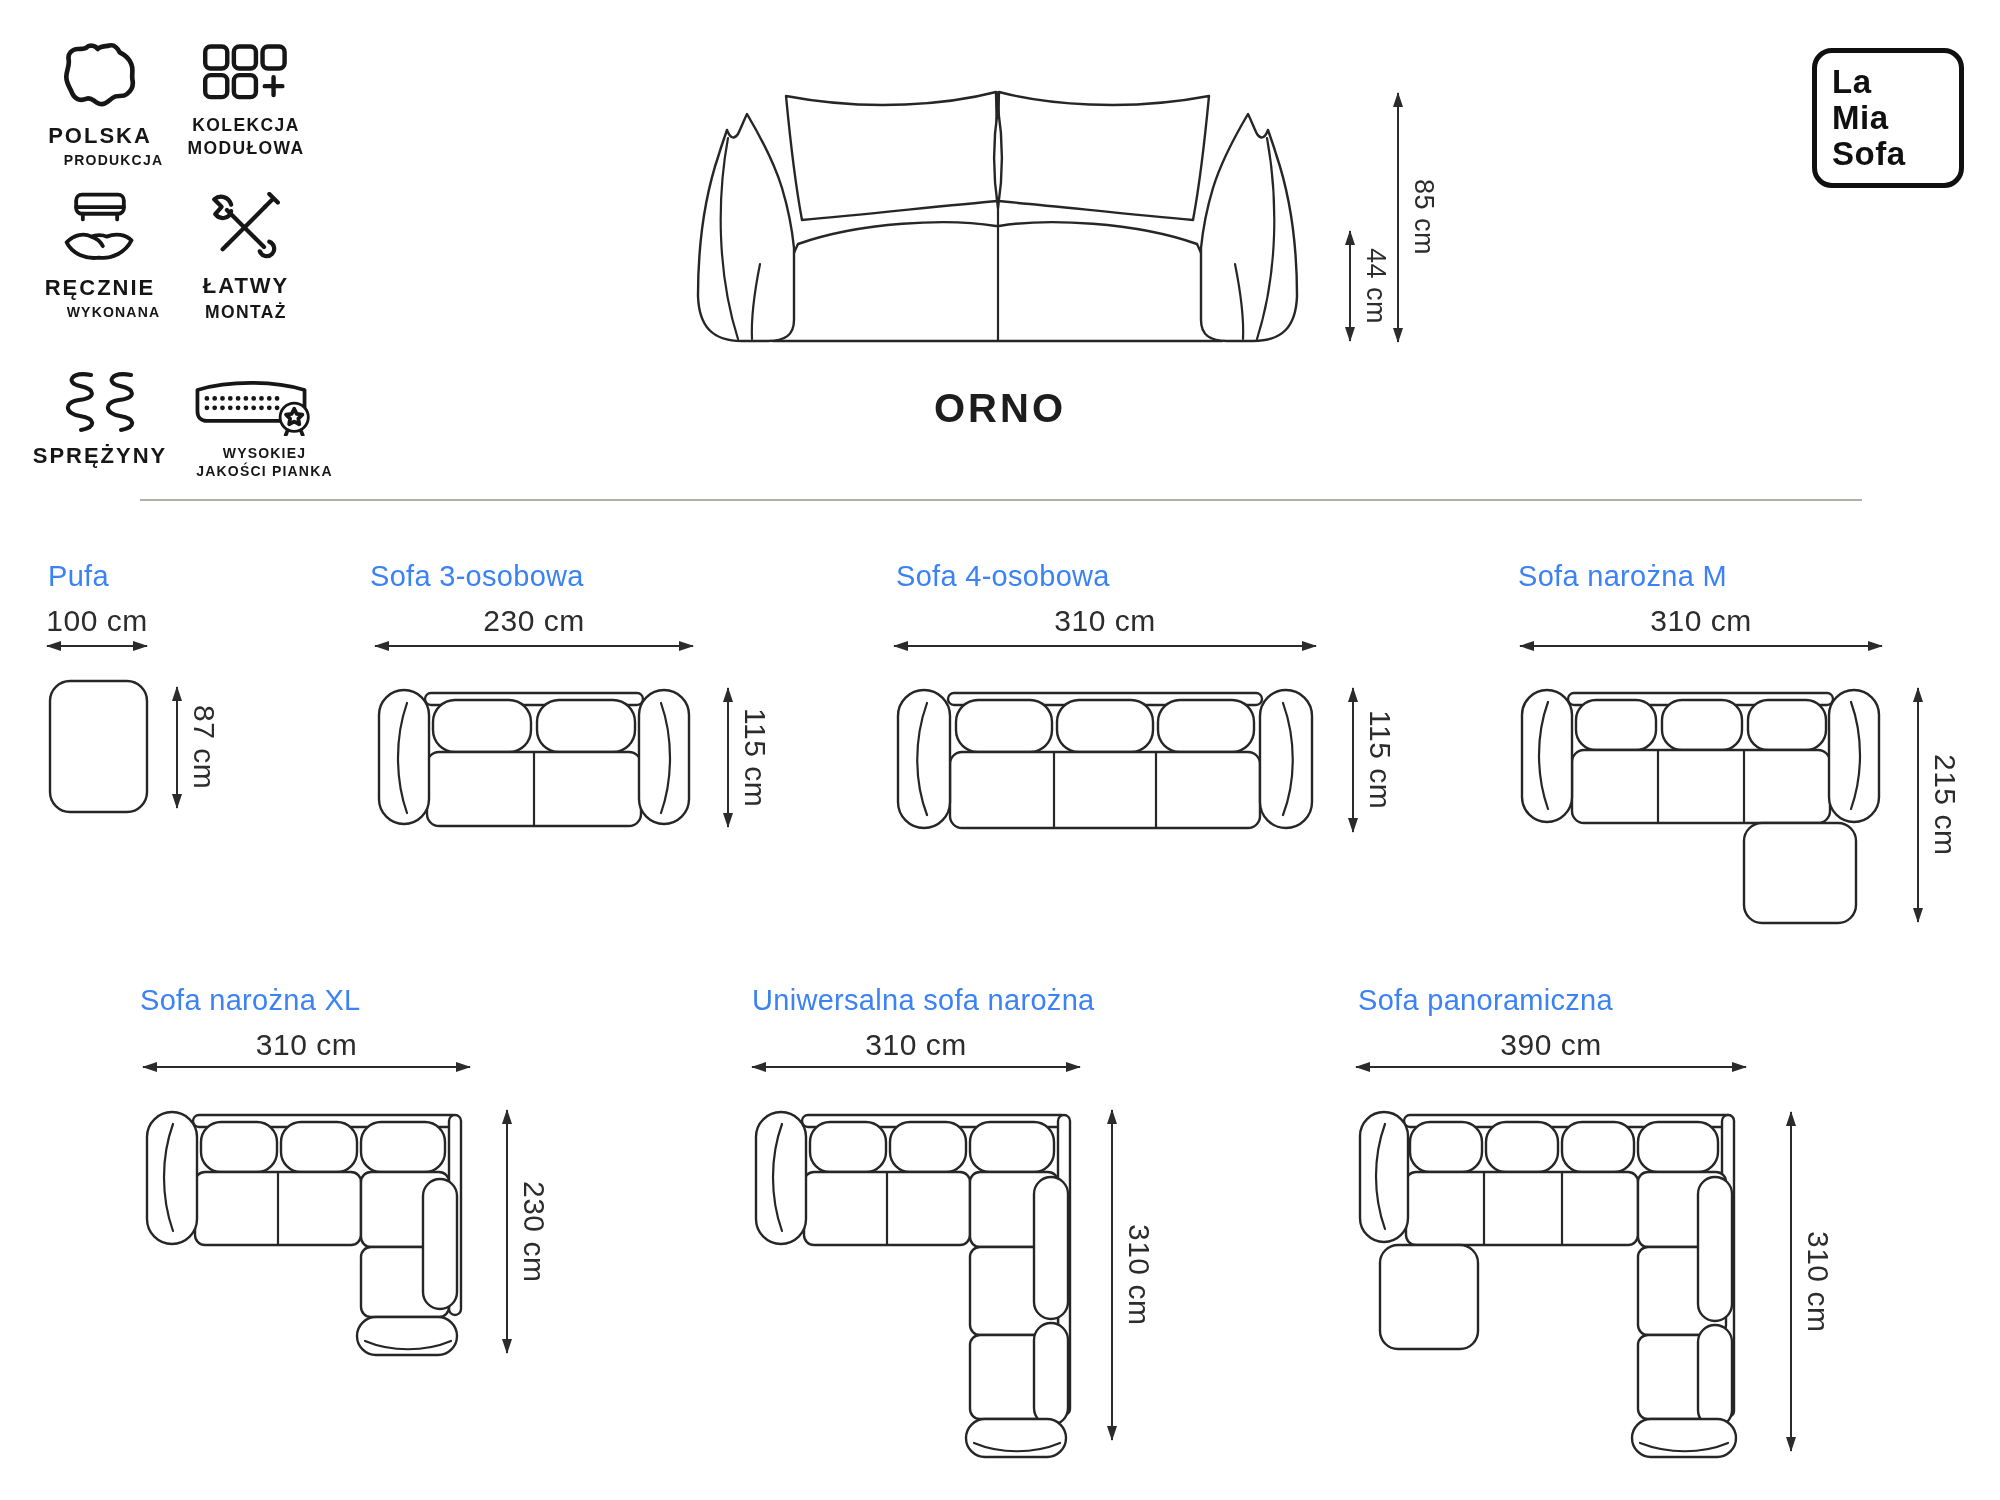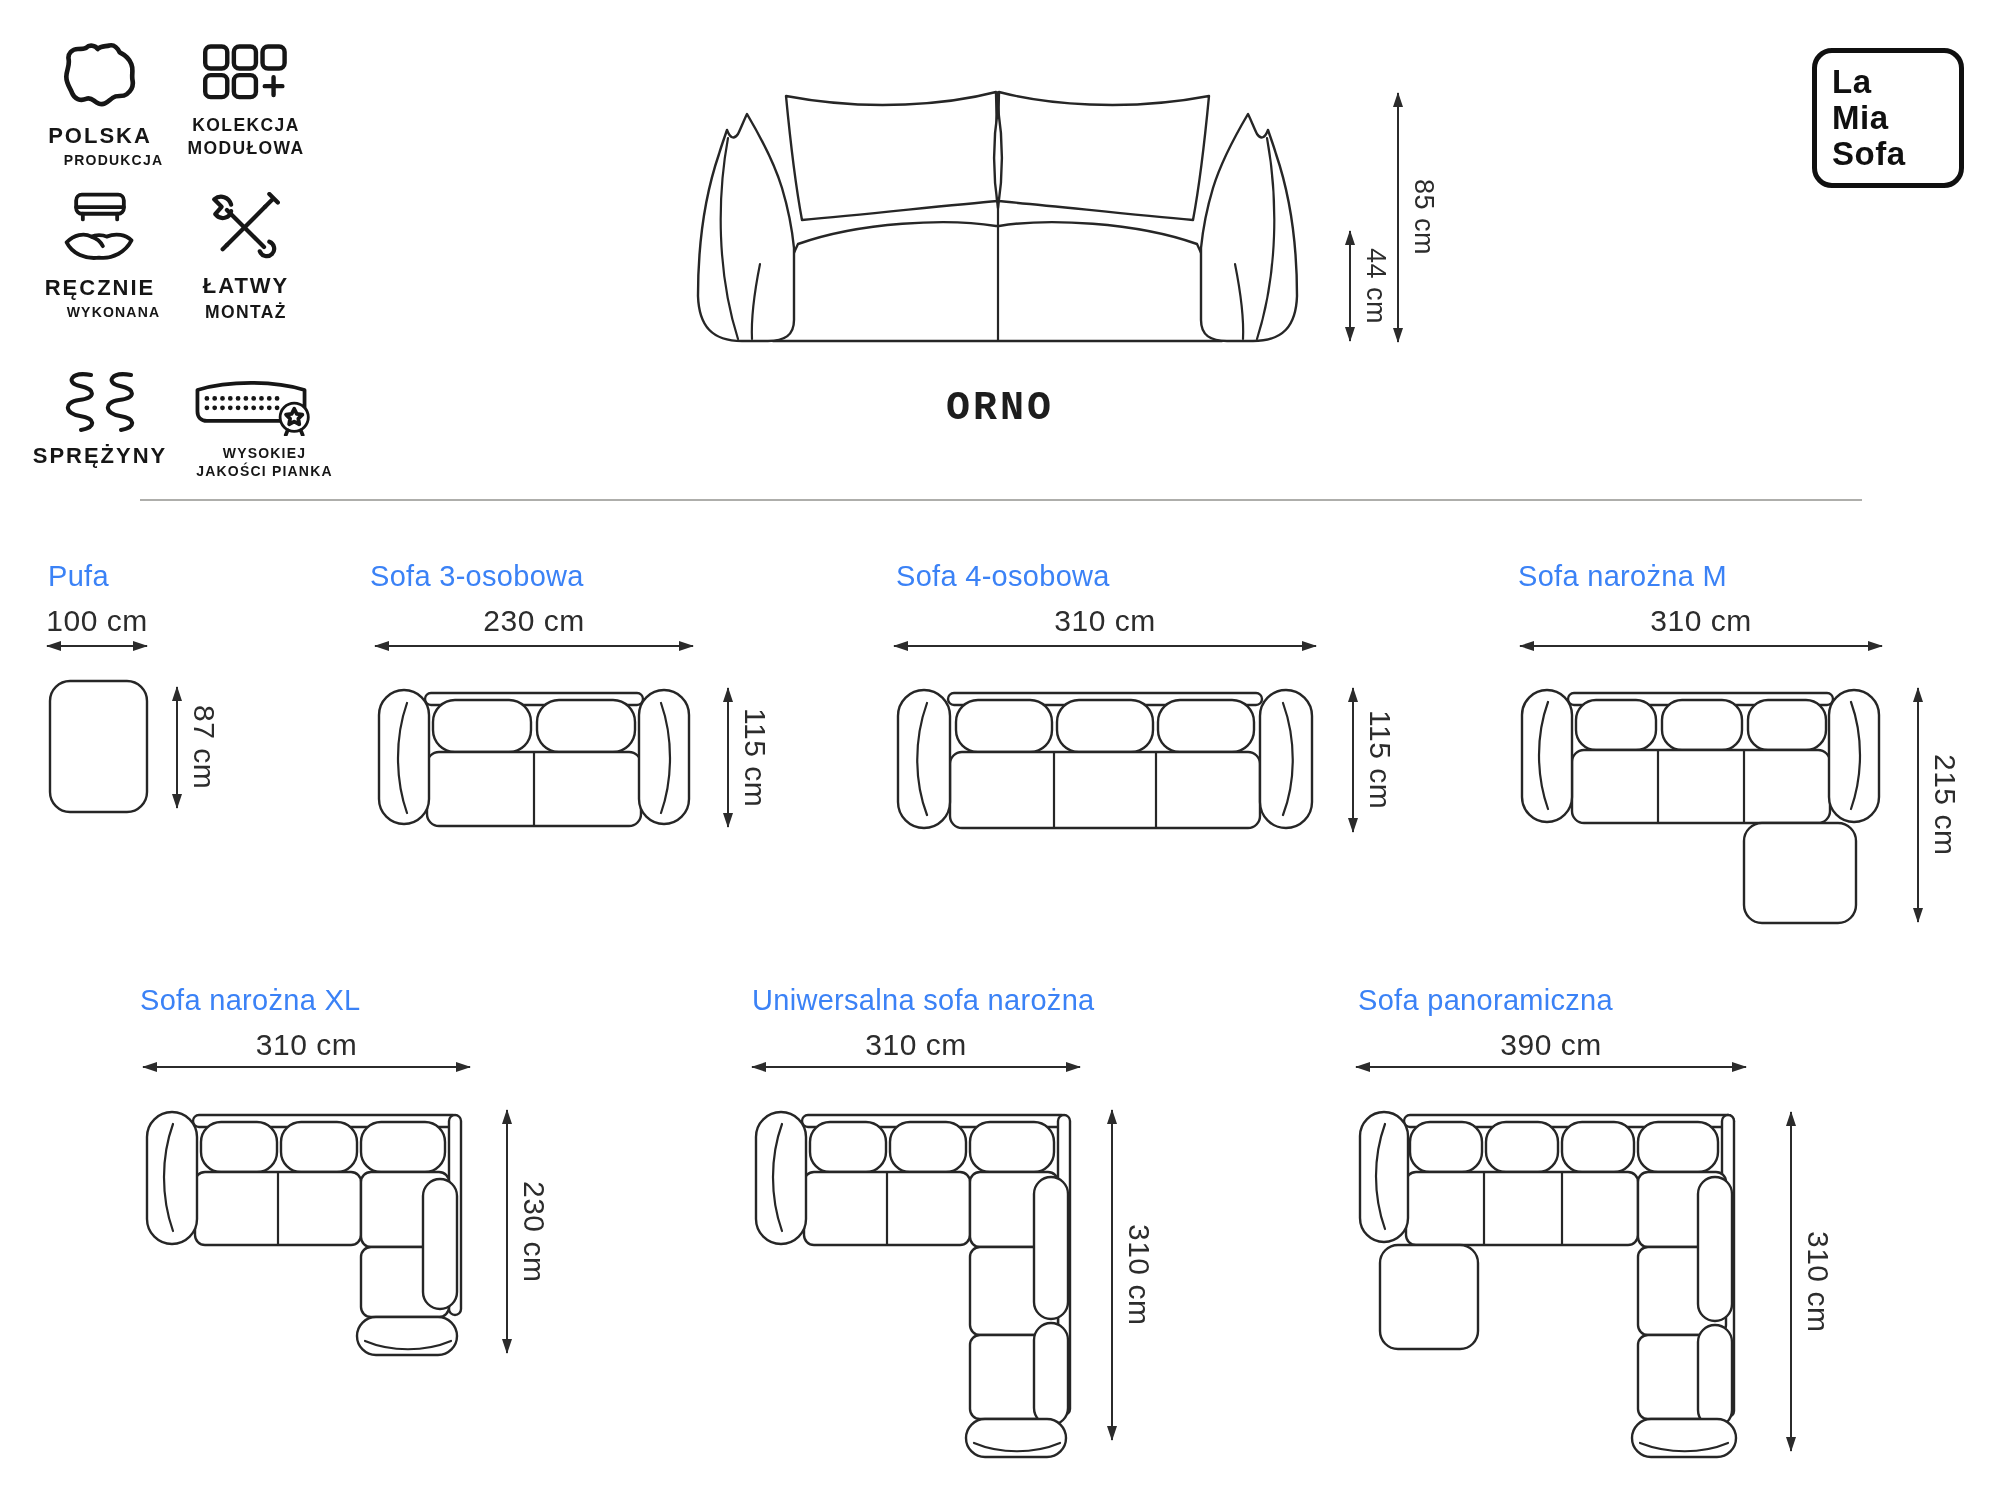--- a/index.html
+++ b/index.html
@@ -130,21 +130,21 @@
     <path class="s" d="M563,273 C593,273 606,258 607,228 C607,182 601,130 586,86 C583,76 580,68 578,62 C575,70 571,72 567,66 C564,60 561,52 558,46 C545,68 531,94 523,120 C517,140 513,160 511,180 L511,252 C511,268 521,273 537,273 Z"></path>
     <path class="o" d="M577,70 C588,130 588,205 567,271"></path>
     <path class="o" d="M545,196 C551,226 554,250 553,271"></path>
   </svg>
 
   <div class="dim-v" style="left:1349px;top:231px;height:110px;"></div>
   <div class="vlab hero-dim" style="left:1360px;top:231px;height:110px;">44 cm</div>
   <div class="dim-v" style="left:1397px;top:93px;height:249px;"></div>
   <div class="vlab hero-dim" style="left:1408px;top:93px;height:249px;">85 cm</div>
 
-  <div class="orno" style="left:880px;top:386px;width:240px;font-family:Liberation Mono, monospace;">ORNO</div>
+  <div class="orno" style="left:880px;top:386px;width:240px;">ORNO</div>
 
   <div class="logo" style="left:1812px;top:48px;width:152px;height:140px;">
     <span>La</span>
     <span>Mia</span>
     <span>Sofa</span>
   </div>
 
   <div class="divider" style="left:140px;top:499px;width:1722px;"></div>
 
   <div class="card-title" style="left:48px;top:560px;">Pufa</div>

